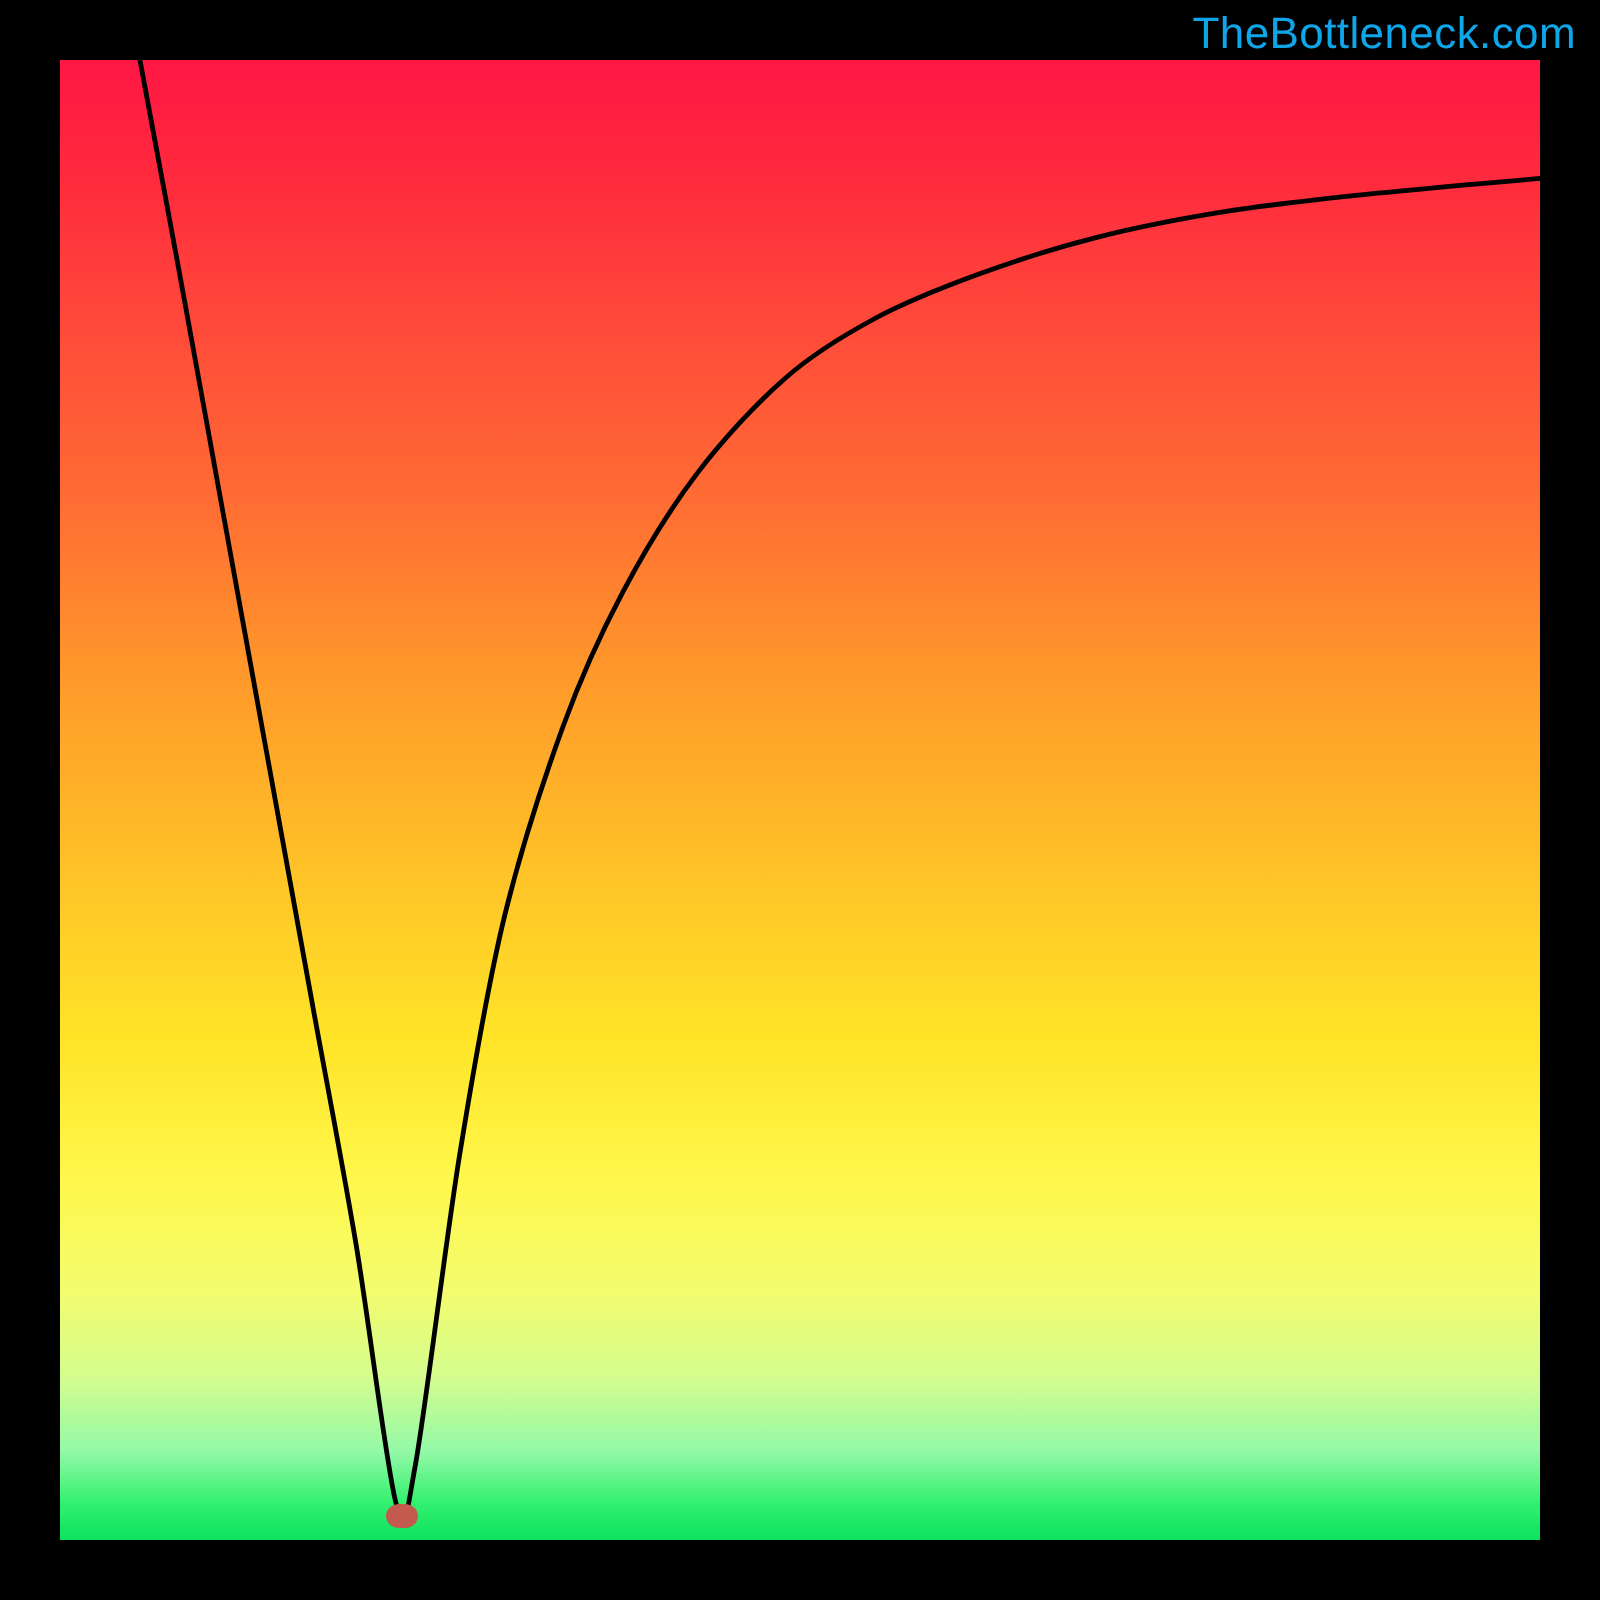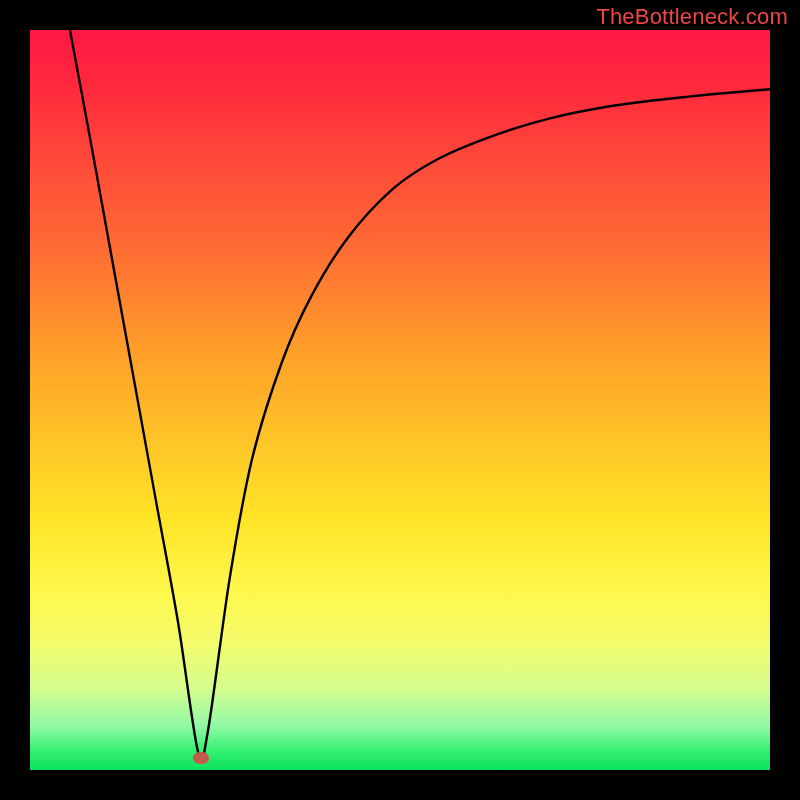--- a/index.html
+++ b/index.html
@@ -14,21 +14,21 @@
   .frame {
     position: relative;
     width: 800px;
     height: 800px;
     background: #000;
   }
   .watermark {
     position: absolute;
     top: 4px;
     right: 12px;
-    color: #ef4444;
+    color: #0ea5e9;
     font-size: 22px;
     font-weight: 400;
     letter-spacing: 0.2px;
     z-index: 20;
   }
   .plot-area {
     position: absolute;
     left: 30px;
     top: 30px;
     width: 740px;

